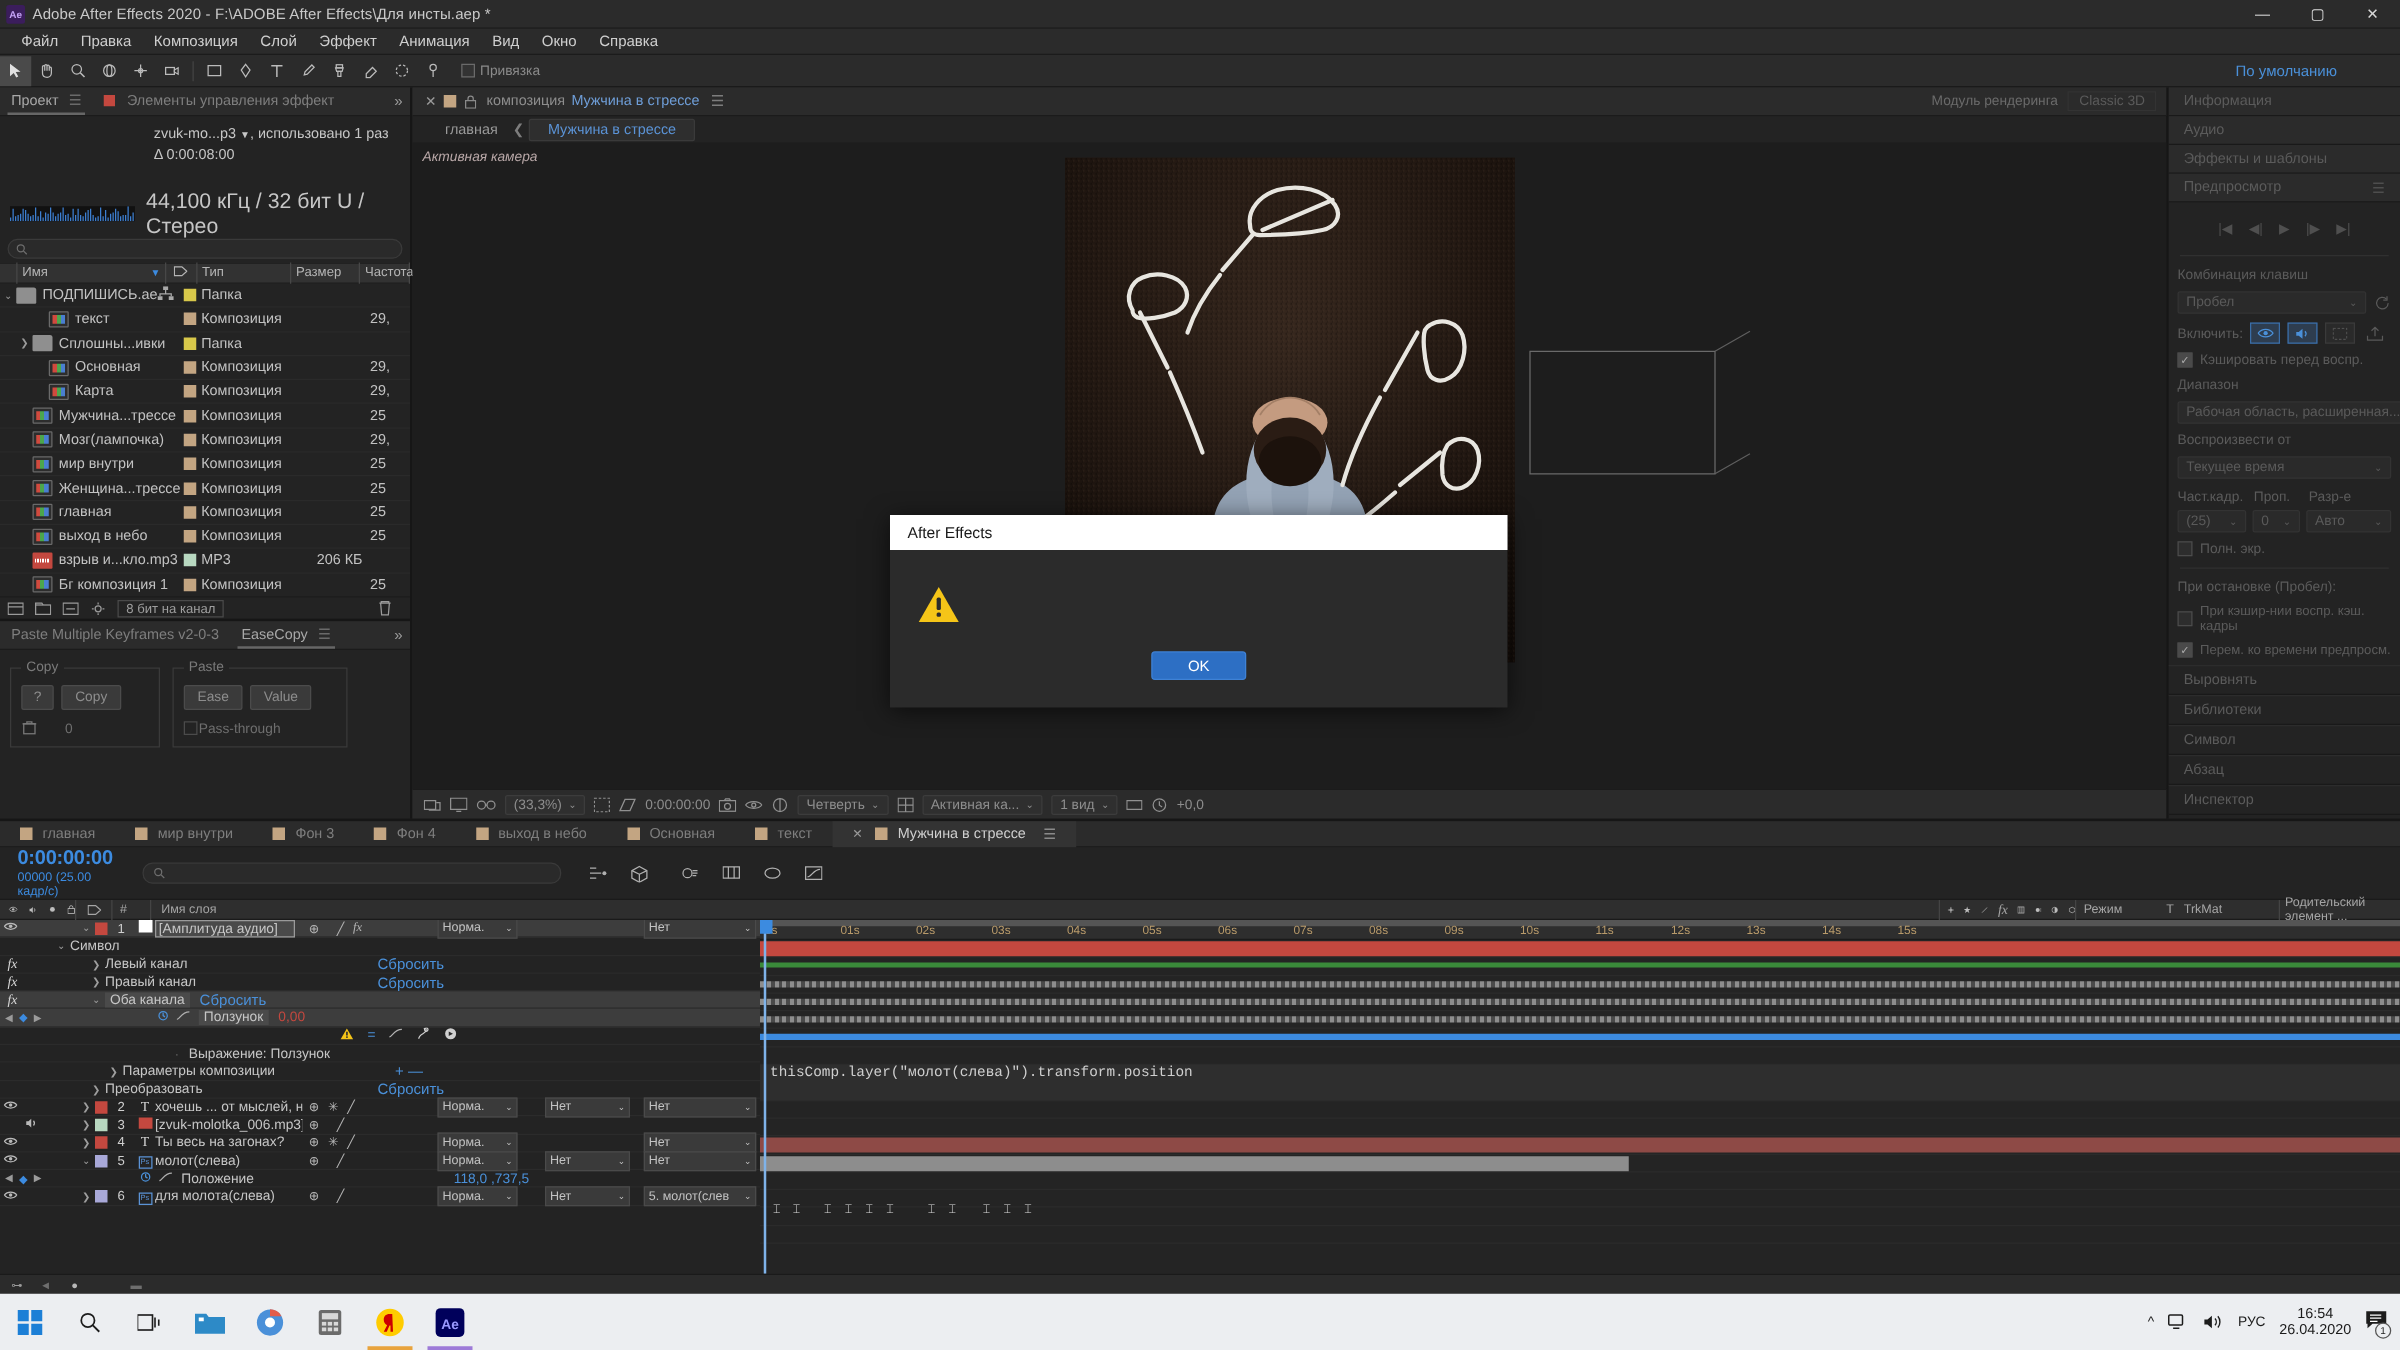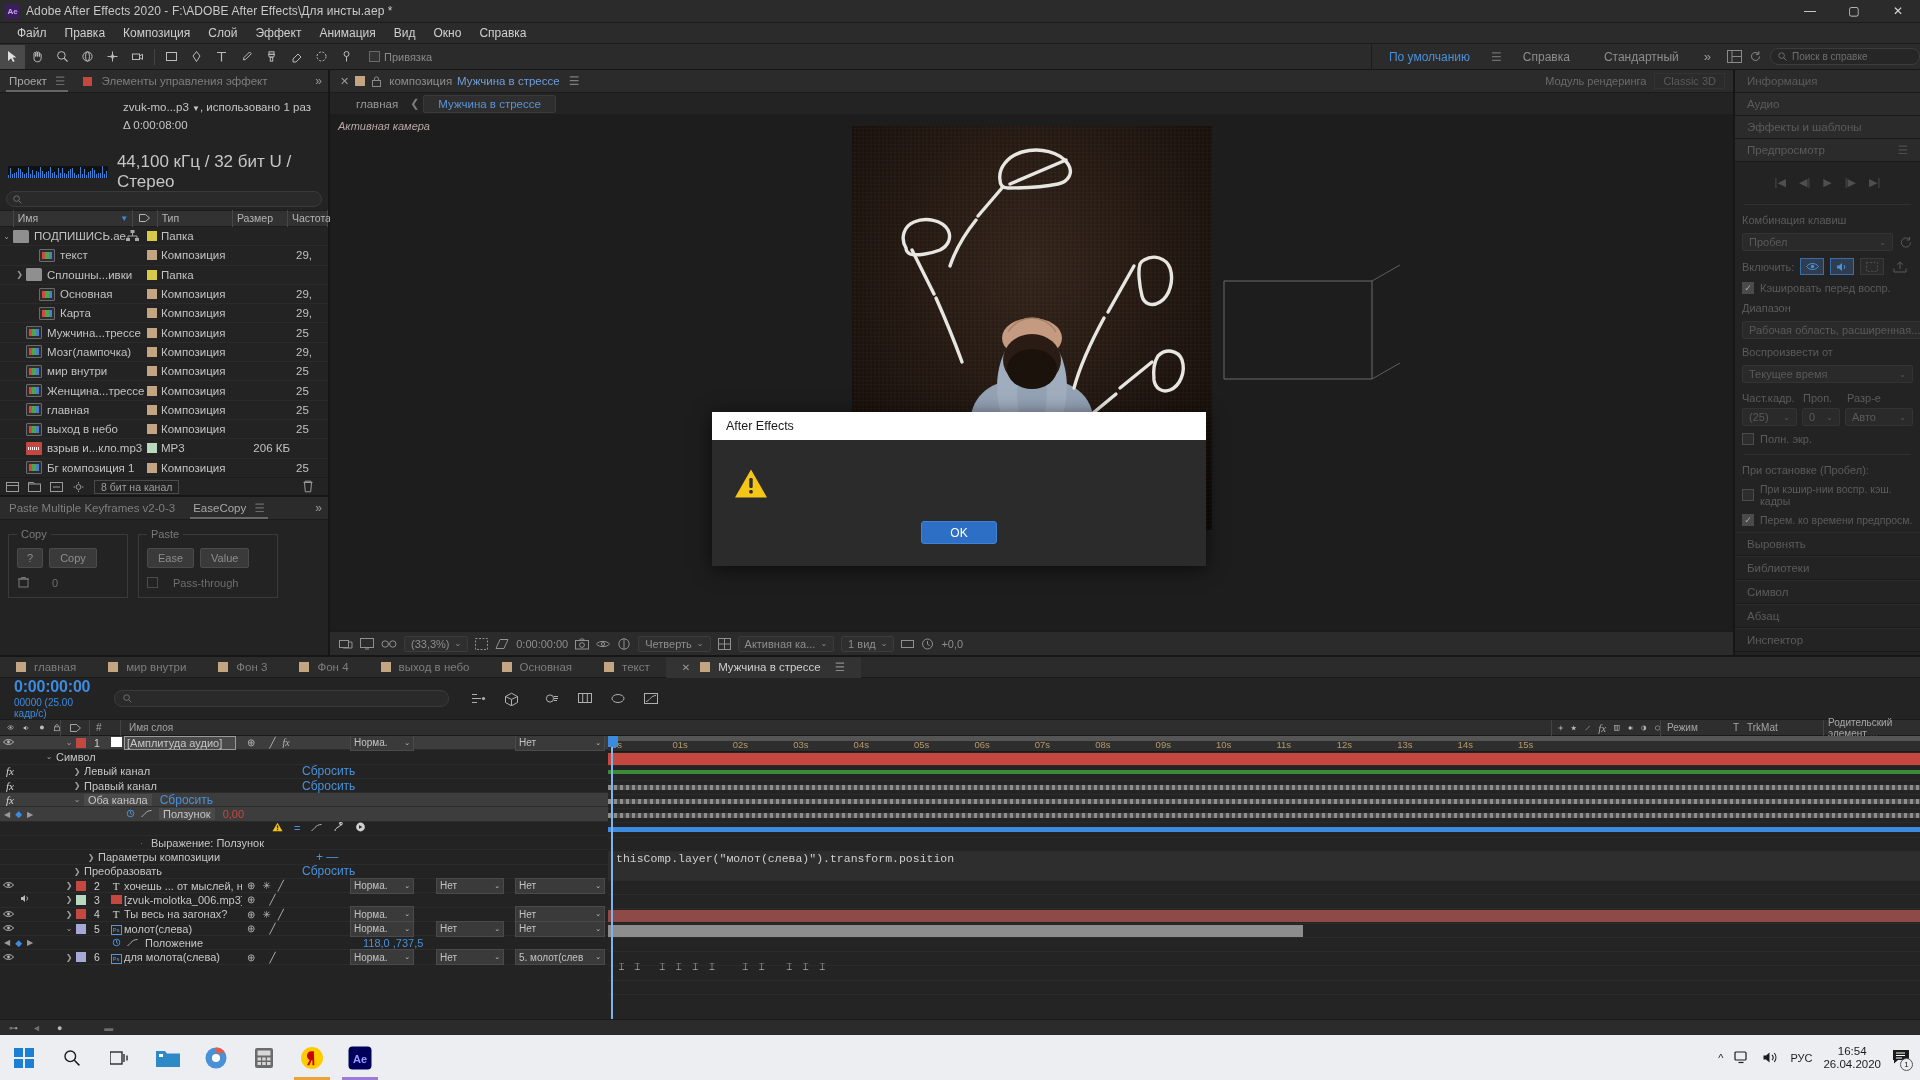--- a/index.html
+++ b/index.html
@@ -45,21 +45,21 @@
   .tool {
     width: 25px; height: 24px; display: flex; align-items: center; justify-content: center;
     color: #b4b4b4;
   }
   .tool.active { background: #4a4a4a; }
   .tool svg { display: block; }
   .tool-sep { width: 1px; height: 16px; background: #444; margin: 0 4px; }
   .snap-box { display: flex; align-items: center; gap: 4px; margin-left: 10px; color: #8a8a8a; font-size: 11px; }
   .snap-chk { width: 11px; height: 11px; border: 1px solid #6a6a6a; background: #333; }
 
-  .ws-bar { margin-left: auto; display: flex; align-items: center; height: 26px; padding-right: 0; }
+  .ws-bar { margin-left: auto; display: flex; align-items: center; height: 26px; padding-right: 16px; flex-direction: column; }
   .ws-sep { width: 1px; height: 26px; background: #1d1d1d; }
   .ws-item { font-size: 12px; color: #8d8d8d; padding: 0 17px; line-height: 26px; }
   .ws-item.sel { color: #4a90d9; }
   .ws-burger { color: #6e6e6e; font-size: 12px; padding: 0 4px; }
   .ws-more { color: #9b9b9b; font-size: 13px; padding: 0 8px; }
   .ws-icons { display: flex; align-items: center; gap: 7px; padding: 0 8px; color: #8a8a8a; }
   .search-box {
     display: flex; align-items: center; gap: 5px; width: 150px; height: 17px;
     border: 1px solid #3c3c3c; border-radius: 8px; padding: 0 7px; color: #6e6e6e;
     font-size: 10px; background: #262626;
@@ -701,21 +701,21 @@
                   </svg>
                 <span>0</span>
               </div>
             </fieldset>
             <fieldset class="fieldset" style="width:140px">
               <legend>Paste</legend>
               <div style="display:flex;gap:6px;margin-top:2px">
                 <div class="btn-sm">Ease</div>
                 <div class="btn-sm">Value</div>
               </div>
-              <div style="display:flex;gap:15px;margin-top:9px;align-items:flex-start">
+              <div style="display:flex;gap:1px;margin-top:9px;align-items:flex-start">
                 <span style="width:11px;height:11px;border:1px solid #4b4b4b;display:inline-block"></span>
                 <span>Pass-through</span>
               </div>
             </fieldset>
           </div>
         </div>
       </div>
     </div>
 
     <div class="centercol">

